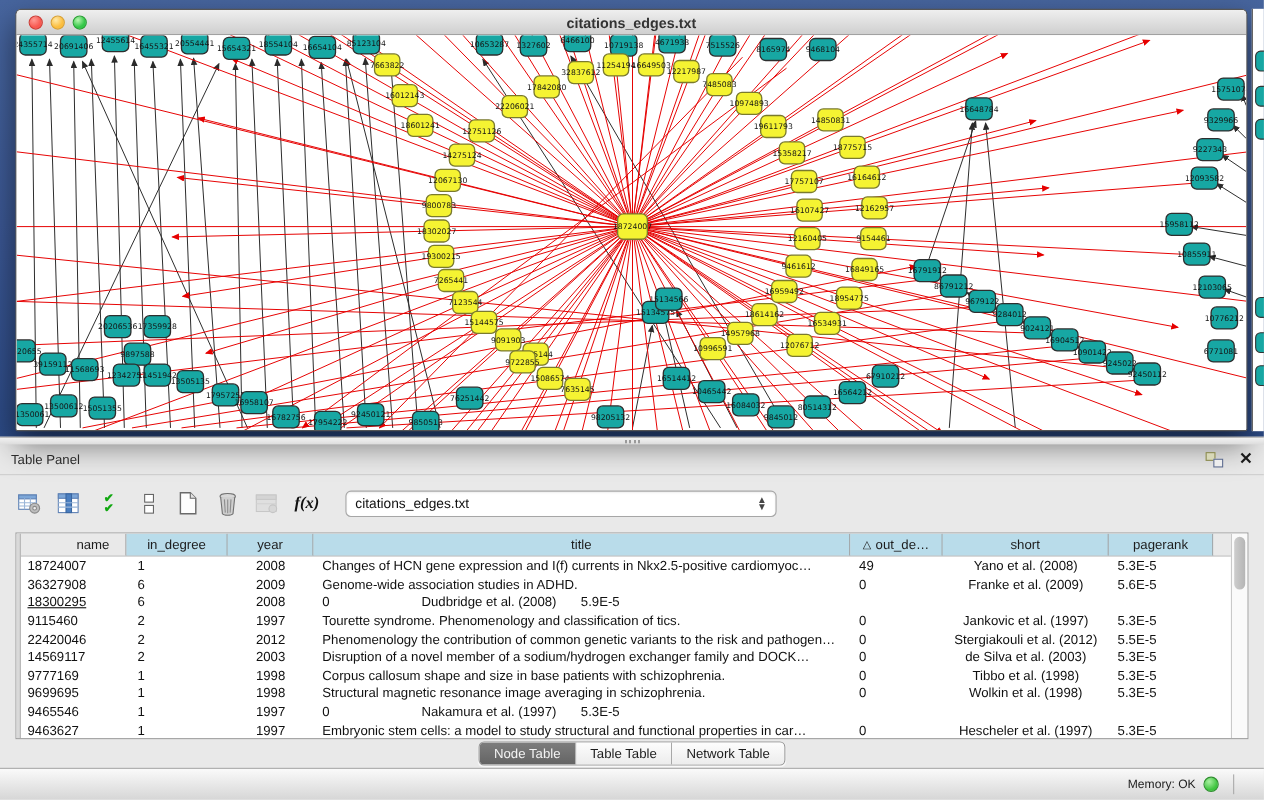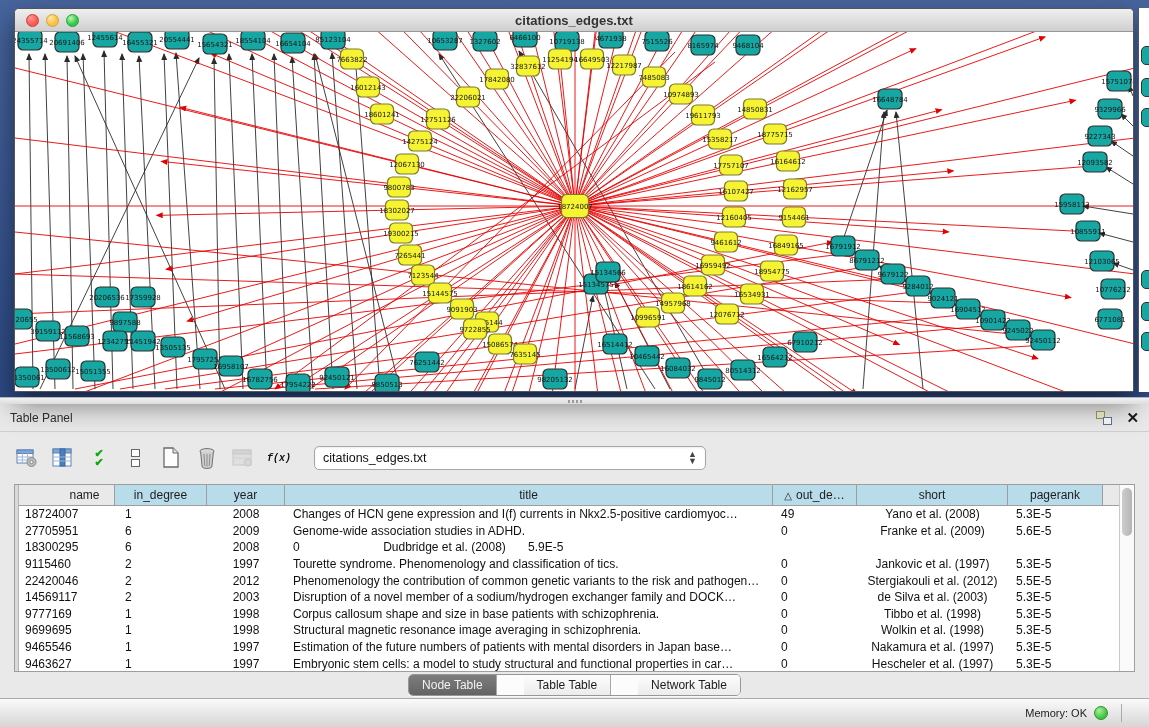--- a/index.html
+++ b/index.html
@@ -37,21 +37,21 @@
   .float-icon .sq1 { position:absolute; left:0; top:0; width:9px; height:8px; border:1px solid #8a8a52; background:#d8d8b8; }
   .float-icon .sq2 { position:absolute; right:0; bottom:0; width:9px; height:8px; border:1px solid #5c6b8e; background:#eee; }
   .close-icon { font-size:15px; font-weight:bold; color:#1a1a1a; cursor:pointer; line-height:1; }
 
   .toolbar { height:52px; display:flex; align-items:center; padding:0 12px; gap:6px; }
   .tool-btn { width:30px; height:30px; display:flex; align-items:center; justify-content:center; border-radius:4px; cursor:pointer; }
   .tool-btn.disabled { opacity:.45; cursor:default; }
   .checks { display:flex; flex-direction:column; line-height:9px; font-size:11px; color:#12a812; font-weight:bold; }
   .rowsq { display:flex; flex-direction:column; gap:2px; }
   .rowsq span { width:9px; height:8px; border:1.5px solid #666; background:#fff; display:block; }
-  .fx { font-family:Liberation Mono, monospace; font-style:italic; font-size:10px; color:#111; font-weight:bold; }
+  .fx { font-family:Liberation Serif, serif; font-style:italic; font-size:15px; color:#111; font-weight:bold; }
   .combo { margin-left:14px; width:392px; height:24px; background:#fff; border:1px solid #a6a6a6; border-radius:5px;
            display:flex; align-items:center; padding:0 8px; font-size:12.5px; color:#111; cursor:pointer;
            box-shadow:inset 0 1px 2px rgba(0,0,0,.08); }
   .combo .label { flex:1; }
   .combo .arrows { font-size:9px; color:#444; line-height:7px; display:flex; flex-direction:column; align-items:center; }
 
   .table-wrap { height:188px; margin:0 14px; background:#fff; border:1px solid #9e9e9e; display:flex; overflow:hidden; }
   .table-main { flex:1; display:flex; flex-direction:column; overflow:hidden; }
   .thead { display:flex; height:21px; background:#e9e9e9; border-bottom:1px solid #9e9e9e; flex:0 0 auto; }
   .th { font-size:12px; color:#1d1d1d; display:flex; align-items:center; justify-content:center;
@@ -62,21 +62,21 @@
   .lstrip { width:4px; background:#d9d9d9; border-right:1px solid #b5b5b5; flex:0 0 auto; }
   .tbody { flex:1; background:#fff; overflow:hidden; }
   .tr { display:flex; height:16.6px; align-items:center; cursor:default; }
   .td { font-size:12px; color:#111; white-space:nowrap; overflow:hidden; height:100%; display:flex; align-items:center; }
   .td.center { justify-content:center; }
   .vscroll { width:15px; background:#fafafa; border-left:1px solid #c9c9c9; position:relative; flex:0 0 auto; }
   .vthumb { position:absolute; left:2px; top:3px; width:10px; height:48px; background:linear-gradient(90deg,#cdcdcd,#b5b5b5); border-radius:5px; }
 
   .tabs-row { height:26px; display:flex; align-items:center; justify-content:center; }
   .segmented { display:flex; border:1px solid #979797; border-radius:5px; overflow:hidden; background:#fcfcfc;
-               box-shadow:0 1px 1px rgba(255,255,255,.8);gap:27px; }
+               box-shadow:0 1px 1px rgba(255,255,255,.8); }
   .segment { font-size:12px; padding:3px 13px; color:#1c1c1c; border-right:1px solid #a8a8a8; cursor:pointer; background:linear-gradient(180deg,#fdfdfd,#ececec); }
   .segment:last-child { border-right:none; }
   .segment.selected { background:linear-gradient(180deg,#7d7d7d,#646464); color:#f3f3f3; }
 
   .status-bar { flex:1; border-top:1px solid #ababab; background:linear-gradient(180deg,#fafafa,#d6d6d6);
                 display:flex; align-items:center; justify-content:flex-end; padding-right:10px; gap:7px; }
   .mem-label { font-size:11px; color:#222; }
   .mem-dot { width:14px; height:14px; border-radius:50%; border:1px solid #2f8f2f;
              background:radial-gradient(circle at 35% 30%,#a8f0a0,#3ec43e 65%); }
   .status-div { width:1px; height:18px; background:#aaa; margin-left:6px; }
@@ -823,30 +823,30 @@
           <div class="tr">
             <div class="td" style="width: 96px; padding-left: 6px;">18724007</div>
             <div class="td" style="width: 92px; padding-left: 10px;">1</div>
             <div class="td center" style="width: 78px;">2008</div>
             <div class="td" style="width: 488px; padding-left: 8px;">Changes of HCN gene expression and I(f) currents in Nkx2.5-positive cardiomyoc…</div>
             <div class="td" style="width: 84px; padding-left: 8px;">49</div>
             <div class="td center" style="width: 151px;">Yano et al. (2008)</div>
             <div class="td" style="width: 95px; padding-left: 8px;">5.3E-5</div>
           </div>
           <div class="tr">
-            <div class="td" style="width: 96px; padding-left: 6px;">27705951</div>
+            <div class="td" style="width: 96px; padding-left: 6px;">36327908</div>
             <div class="td" style="width: 92px; padding-left: 10px;">6</div>
             <div class="td center" style="width: 78px;">2009</div>
             <div class="td" style="width: 488px; padding-left: 8px;">Genome-wide association studies in ADHD.</div>
             <div class="td" style="width: 84px; padding-left: 8px;">0</div>
             <div class="td center" style="width: 151px;">Franke et al. (2009)</div>
             <div class="td" style="width: 95px; padding-left: 8px;">5.6E-5</div>
           </div>
           <div class="tr">
-            <div class="td" style="width: 96px; padding-left: 6px;">18300295</div>
+            <div class="td" style="width: 96px; padding-left: 6px; text-decoration: underline;">18300295</div>
             <div class="td" style="width: 92px; padding-left: 10px;">6</div>
             <div class="td center" style="width: 78px;">2008</div>
             <div class="td" style="width: 84px; padding-left: 8px;">0</div>
             <div class="td center" style="width: 151px;">Dudbridge et al. (2008)</div>
             <div class="td" style="width: 95px; padding-left: 8px;">5.9E-5</div>
           </div>
           <div class="tr">
             <div class="td" style="width: 96px; padding-left: 6px;">9115460</div>
             <div class="td" style="width: 92px; padding-left: 10px;">2</div>
             <div class="td center" style="width: 78px;">1997</div>
@@ -888,21 +888,20 @@
             <div class="td center" style="width: 78px;">1998</div>
             <div class="td" style="width: 488px; padding-left: 8px;">Structural magnetic resonance image averaging in schizophrenia.</div>
             <div class="td" style="width: 84px; padding-left: 8px;">0</div>
             <div class="td center" style="width: 151px;">Wolkin et al. (1998)</div>
             <div class="td" style="width: 95px; padding-left: 8px;">5.3E-5</div>
           </div>
           <div class="tr">
             <div class="td" style="width: 96px; padding-left: 6px;">9465546</div>
             <div class="td" style="width: 92px; padding-left: 10px;">1</div>
             <div class="td center" style="width: 78px;">1997</div>
-            <div class="td" style="width: 488px; padding-left: 8px;">Estimation of the future numbers of patients with mental disorders in Japan base…</div>
             <div class="td" style="width: 84px; padding-left: 8px;">0</div>
             <div class="td center" style="width: 151px;">Nakamura et al. (1997)</div>
             <div class="td" style="width: 95px; padding-left: 8px;">5.3E-5</div>
           </div>
           <div class="tr">
             <div class="td" style="width: 96px; padding-left: 6px;">9463627</div>
             <div class="td" style="width: 92px; padding-left: 10px;">1</div>
             <div class="td center" style="width: 78px;">1997</div>
             <div class="td" style="width: 488px; padding-left: 8px;">Embryonic stem cells: a model to study structural and functional properties in car…</div>
             <div class="td" style="width: 84px; padding-left: 8px;">0</div>

